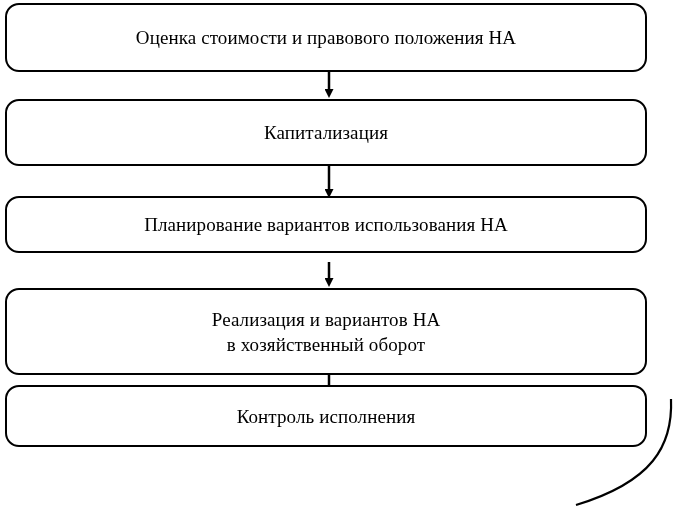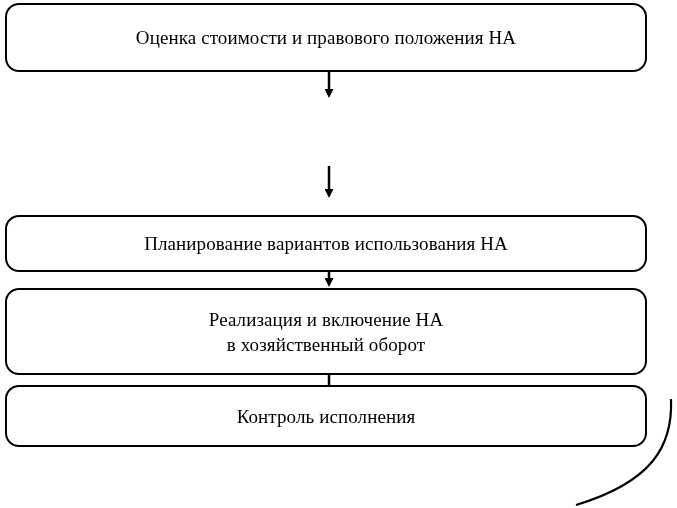--- a/index.html
+++ b/index.html
@@ -34,21 +34,21 @@
     font-family: "Liberation Serif", serif;
     font-size: 19px;
     line-height: 25px;
     color: #000000;
     letter-spacing: 0.1px;
     white-space: pre-line;
     padding: 0 12px;
   }
   #box-1 { top: 3px;   height: 69px; }
   #box-2 { top: 99px;  height: 67px; }
-  #box-3 { top: 215px; height: 57px; }
+  #box-3 { top: 196px; height: 57px; }
   #box-4 { top: 288px; height: 87px; }
   #box-5 { top: 385px; height: 62px; }
 
   .connector {
     position: absolute;
     left: 0;
     top: 0;
     width: 677px;
     height: 508px;
     pointer-events: none;
@@ -84,27 +84,30 @@
   </svg>
 
   <svg class="arc-svg" viewBox="0 0 677 508" xmlns="http://www.w3.org/2000/svg">
     <path d="M 671 399 C 673 446, 652 482, 576 505" fill="none" stroke="#000000" stroke-width="2.2"></path>
   </svg>
 
   <div class="flow-box" id="box-1">
     <span class="flow-box-label">Оценка стоимости и правового положения НА</span>
   </div>
 
+  <div class="flow-box" id="box-2">
+    <span class="flow-box-label">Капитализация</span>
+  </div>
 
   <div class="flow-box" id="box-3">
     <span class="flow-box-label">Планирование вариантов использования НА</span>
   </div>
 
   <div class="flow-box" id="box-4">
-    <span class="flow-box-label">Реализация и включение НА
+    <span class="flow-box-label">Реализация и вариантов НА
 в хозяйственный оборот</span>
   </div>
 
   <div class="flow-box" id="box-5">
     <span class="flow-box-label">Контроль исполнения</span>
   </div>
 
 </div>
 
 </body></html>

